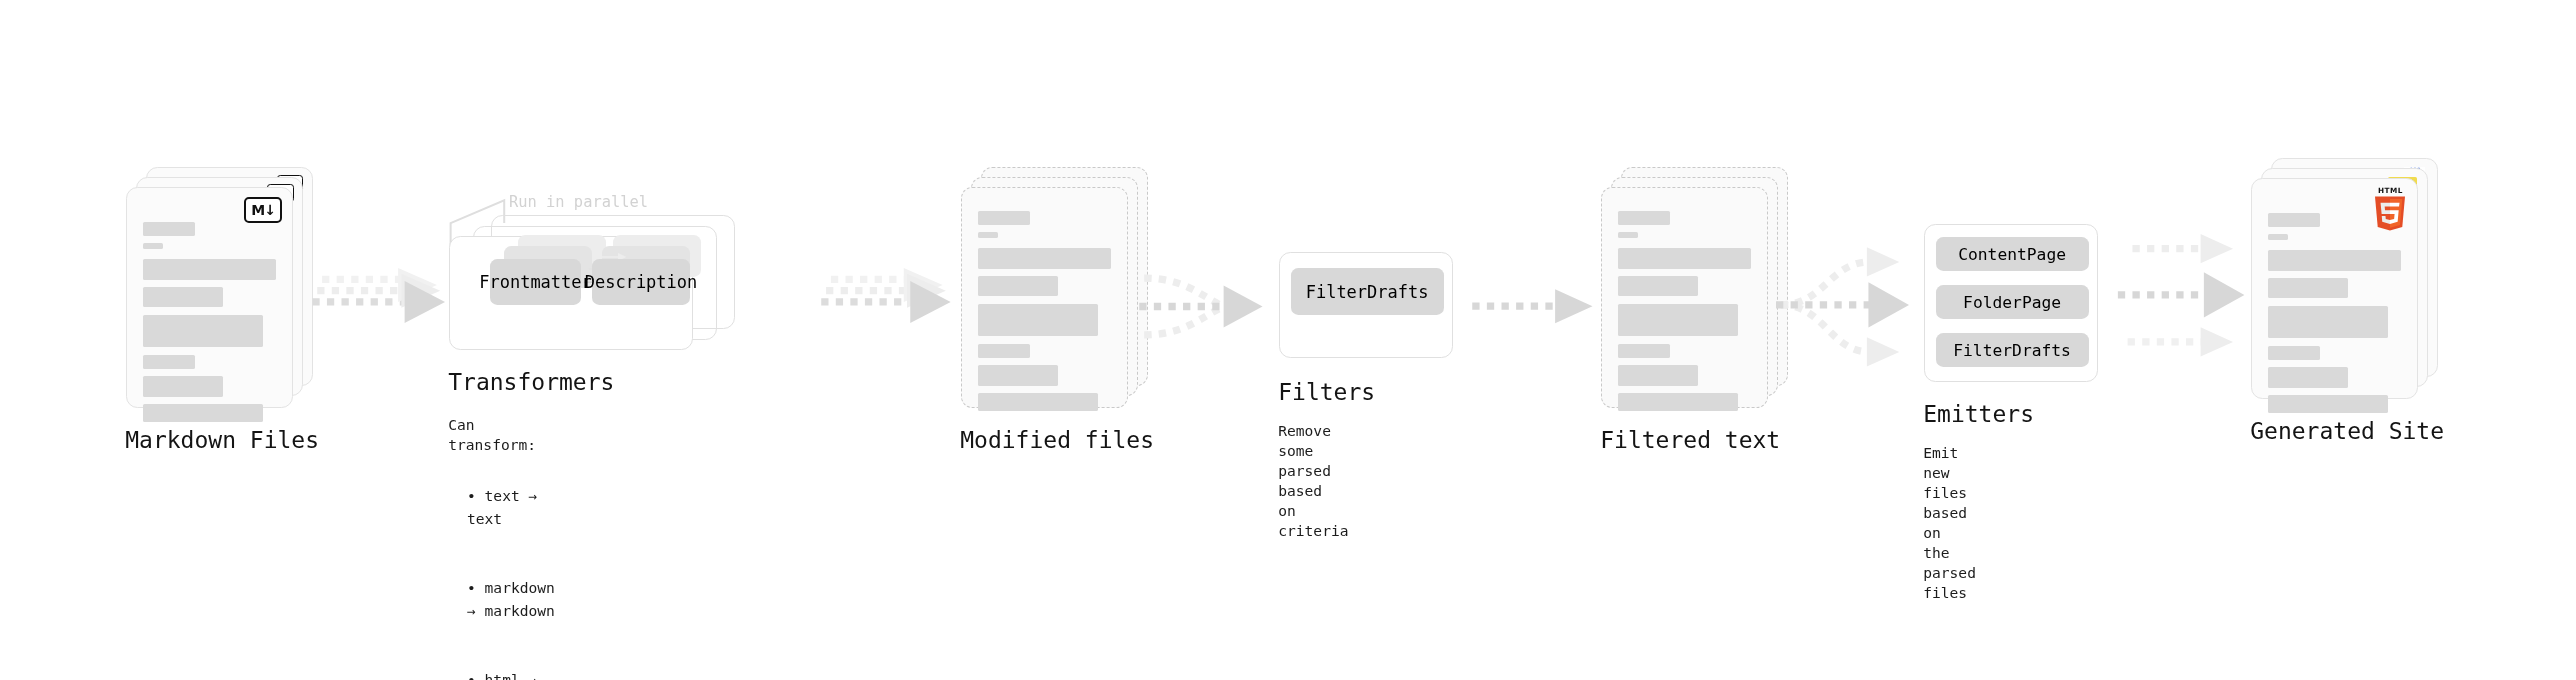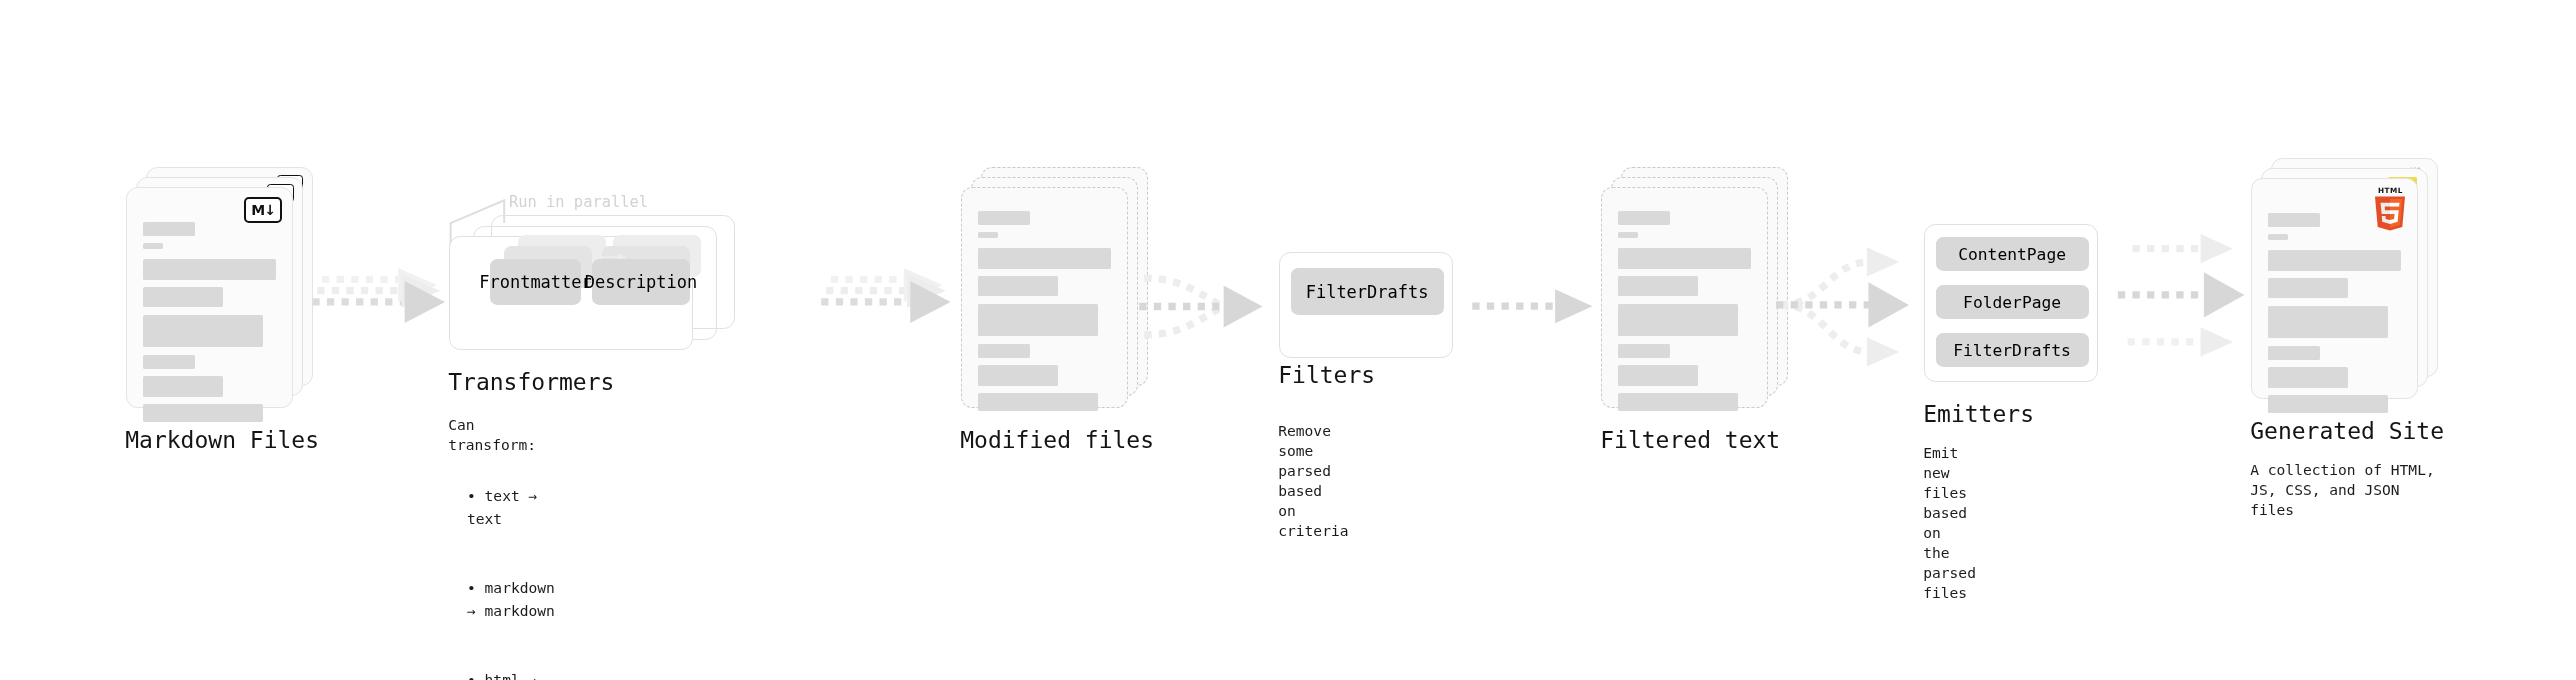--- a/index.html
+++ b/index.html
@@ -239,21 +239,21 @@
         <line x1="4" y1="57" x2="112" y2="57" stroke="#d7d7d7"></line>
       </g>
       <polygon points="108,31 156,57 108,83" fill="#d7d7d7"></polygon>
     </svg>
   </div>
 
   <div class="node" style="left:1279px;top:252px;">
     <div class="group" style="left:0;top:0;width:174px;height:106px;">
       <div class="chip" style="position:absolute;left:10.6px;top:15.4px;width:153px;height:47px;">FilterDrafts</div>
     </div>
-    <div class="title" style="left:-0.8px;top:110px;">Filters</div>
+    <div class="title" style="left:-0.8px;top:127px;">Filters</div>
     <div class="caption" style="left:-0.8px;top:169px;">Remove some parsed based
 on criteria</div>
   </div>
 
   <div class="node" style="left:1469px;top:289px;">
     <svg width="130" height="49" viewBox="0 0 160 60">
       <line x1="4" y1="21" x2="112" y2="21" stroke="#d7d7d7" stroke-width="9" stroke-dasharray="9 9"></line>
       <polygon points="106,0 152,21 106,42" fill="#d7d7d7"></polygon>
     </svg>
   </div>
@@ -341,18 +341,16 @@
           <div class="bar" style="width:133px;height:21px;"></div>
           <div class="bar" style="width:80px;height:20.3px;"></div>
           <div class="bar" style="width:120px;height:32.5px;"></div>
           <div class="bar" style="width:52px;height:14.6px;"></div>
           <div class="bar" style="width:80px;height:20.3px;"></div>
           <div class="bar" style="width:120px;height:18px;"></div>
         </div>
       </div>
     </div>
     <div class="title" style="left:-0.8px;top:260px;">Generated Site</div>
-    <div class="caption" style="left:-0.8px;top:302px;">A collection of HTML,
-JS, CSS, and JSON files</div>
   </div>
 
 </div>
 
 
 </body></html>

